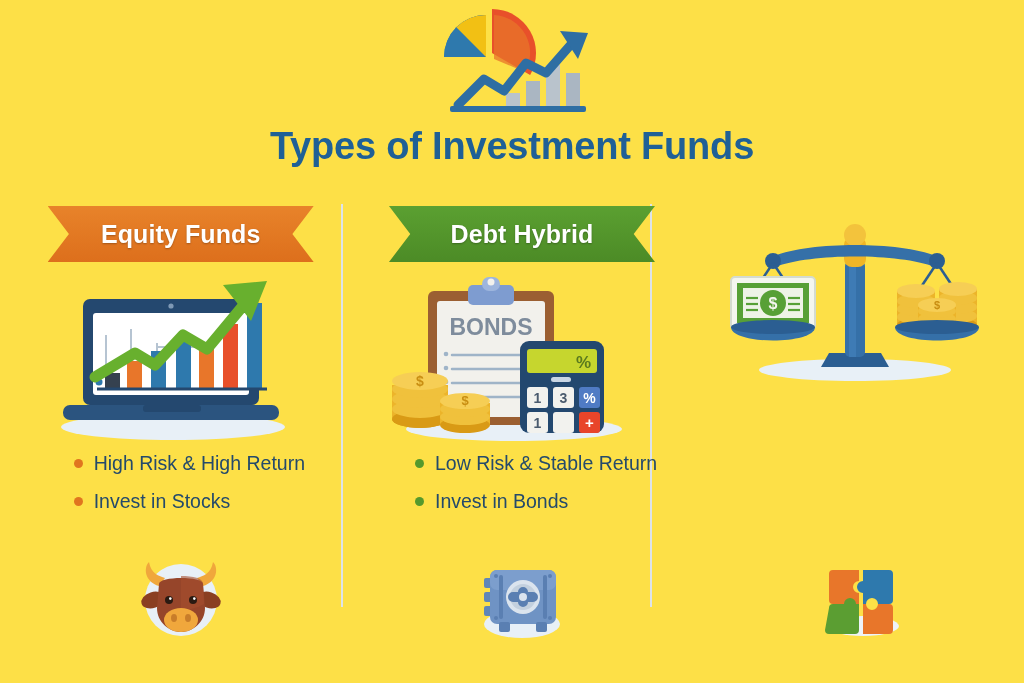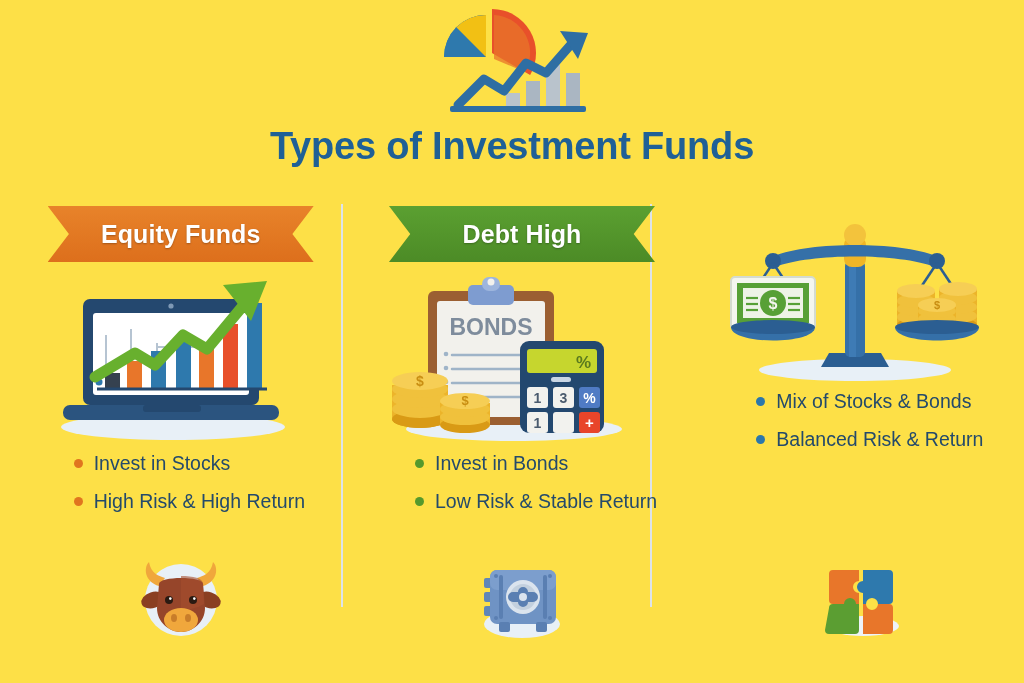--- a/index.html
+++ b/index.html
@@ -222,25 +222,25 @@
           <polygon points="192,8 236,4 220,44" fill="#68b02e"></polygon>
 
           <rect x="32" y="128" width="216" height="15" rx="7" fill="#2b547f"></rect>
           <rect x="112" y="128" width="58" height="7" rx="3" fill="#24486f"></rect>
         </svg>
       </div>
 
       <div class="bullets">
         <div class="bullet-row">
           <span class="bullet-dot" style="background:#e0751f"></span>
-          <span class="bullet-text">Invest in Stocks</span>
+          <span class="bullet-text">High Risk &amp; High Return</span>
         </div>
         <div class="bullet-row">
           <span class="bullet-dot" style="background:#e0751f"></span>
-          <span class="bullet-text">High Risk &amp; High Return</span>
+          <span class="bullet-text">Invest in Stocks</span>
         </div>
       </div>
 
       <div class="footer-icon">
         <span>
           <svg width="104" height="84" viewBox="0 0 104 84">
             <circle cx="52" cy="44" r="36" fill="#e8f0f7"></circle>
 
             <path d="M30,30 C16,26 14,12 20,6 C22,18 30,20 36,22 Z" fill="#f0a73c"></path>
             <path d="M74,30 C88,26 90,12 84,6 C82,18 74,20 68,22 Z" fill="#f0a73c"></path>
@@ -260,21 +260,21 @@
             <ellipse cx="45" cy="62" rx="3" ry="4" fill="#c87d2a"></ellipse>
             <ellipse cx="59" cy="62" rx="3" ry="4" fill="#c87d2a"></ellipse>
           </svg>
         </span>
       </div>
     </div>
 
     <div class="column">
 
       <div class="ribbon debt">
-        <span class="ribbon-label">Debt High</span>
+        <span class="ribbon-label">Debt Hybrid</span>
       </div>
 
       <div class="illustration">
         <svg width="284" height="168" viewBox="0 0 284 168">
           <ellipse cx="142" cy="152" rx="108" ry="12" fill="#e8f0f7"></ellipse>
 
           <rect x="56" y="14" width="126" height="134" rx="6" fill="#9b5f32"></rect>
           <rect x="65" y="24" width="108" height="116" rx="3" fill="#f2f1ec"></rect>
 
           <rect x="96" y="8" width="46" height="20" rx="5" fill="#7e9cd0"></rect>
@@ -334,25 +334,25 @@
             <rect x="181" y="135" width="21" height="21" rx="3" fill="#f2f2ee"></rect>
             <rect x="207" y="135" width="21" height="21" rx="3" fill="#e8452a"></rect>
             <text x="217.5" y="151" text-anchor="middle" font-family="'Liberation Sans', sans-serif" font-size="15" font-weight="bold" fill="#ffffff">+</text>
           </g>
         </svg>
       </div>
 
       <div class="bullets">
         <div class="bullet-row">
           <span class="bullet-dot" style="background:#55992c"></span>
-          <span class="bullet-text">Invest in Bonds</span>
+          <span class="bullet-text">Low Risk &amp; Stable Return</span>
         </div>
         <div class="bullet-row">
           <span class="bullet-dot" style="background:#55992c"></span>
-          <span class="bullet-text">Low Risk &amp; Stable Return</span>
+          <span class="bullet-text">Invest in Bonds</span>
         </div>
       </div>
 
       <div class="footer-icon">
         <span>
           <svg width="104" height="84" viewBox="0 0 104 84">
             <ellipse cx="52" cy="68" rx="38" ry="14" fill="#e8f0f7"></ellipse>
             <rect x="14" y="22" width="8" height="10" rx="2" fill="#5f86b8"></rect>
             <rect x="14" y="36" width="8" height="10" rx="2" fill="#5f86b8"></rect>
             <rect x="14" y="50" width="8" height="10" rx="2" fill="#5f86b8"></rect>
@@ -439,30 +439,20 @@
             <ellipse cx="224" cy="96" rx="19" ry="7" fill="#f0c13c"></ellipse>
             <ellipse cx="224" cy="90" rx="19" ry="7" fill="#f6ce55"></ellipse>
             <text x="224" y="94" text-anchor="middle" font-family="'Liberation Sans', sans-serif" font-size="11" font-weight="bold" fill="#c98e12">$</text>
           </g>
 
           <path d="M182,112 C182,130 266,130 266,112 Z" fill="#3570a8"></path>
           <ellipse cx="224" cy="112" rx="42" ry="7" fill="#2b5e92"></ellipse>
         </svg>
       </div>
 
-      <div class="bullets">
-        <div class="bullet-row">
-          <span class="bullet-dot" style="background:#2b77ab"></span>
-          <span class="bullet-text">Mix of Stocks &amp; Bonds</span>
-        </div>
-        <div class="bullet-row">
-          <span class="bullet-dot" style="background:#2b77ab"></span>
-          <span class="bullet-text">Balanced Risk &amp; Return</span>
-        </div>
-      </div>
 
       <div class="footer-icon">
         <span>
           <svg width="104" height="84" viewBox="0 0 104 84">
             <ellipse cx="52" cy="70" rx="36" ry="10" fill="#eef3f8"></ellipse>
 
             <path d="M22,14 h26 v11 a6,6 0 0,0 0,12 v11 h-26 a4,4 0 0,1 -4,-4 v-26 a4,4 0 0,1 4,-4 z" fill="#e8762a"></path>
 
             <path d="M52,14 h26 a4,4 0 0,1 4,4 v26 a4,4 0 0,1 -4,4 h-11 a6,6 0 0,0 -12,0 h-3 v-11 a6,6 0 0,1 0,-12 z" fill="#2e79ad"></path>
 

